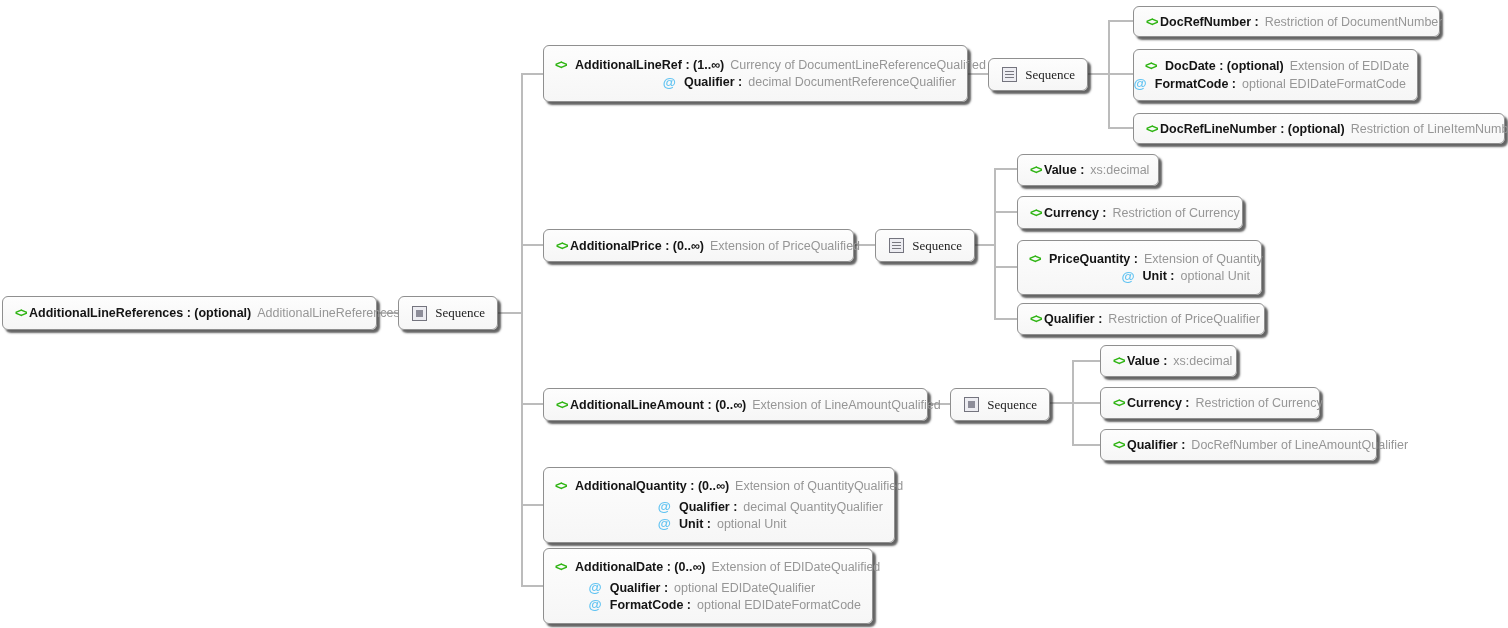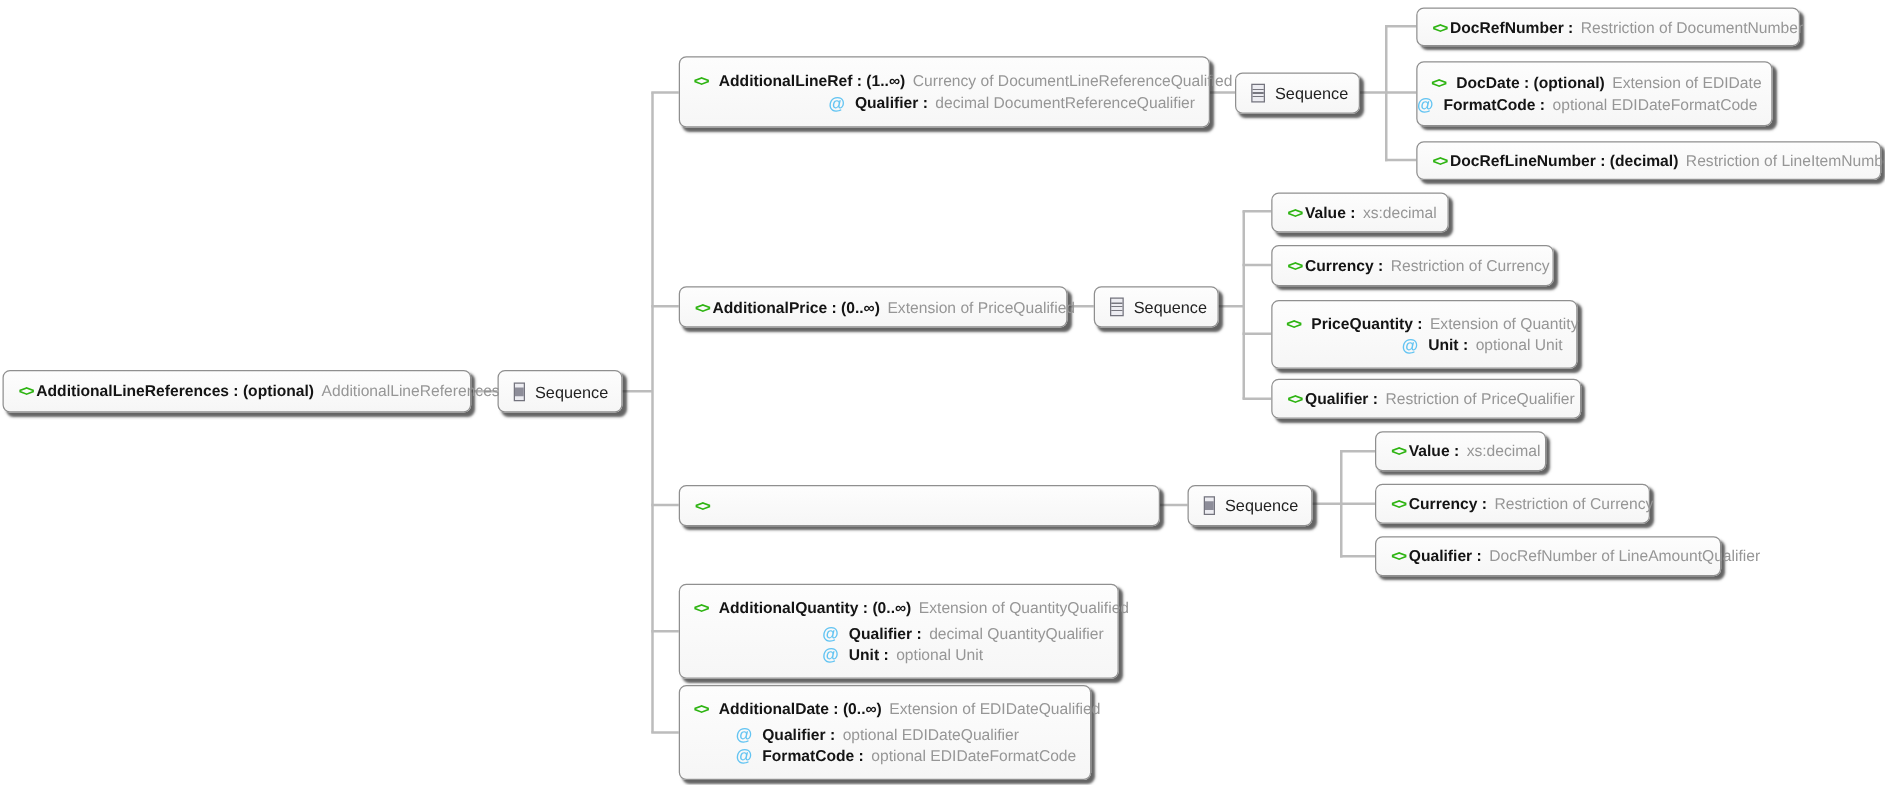--- a/index.html
+++ b/index.html
@@ -16,21 +16,21 @@
   }
   .single { display:flex; align-items:center; padding:0 12px; white-space:nowrap; }
   .multi  { display:flex; flex-direction:column; justify-content:center; padding:5px 11px; gap:3px; }
   .row, .attr-row { display:flex; align-items:center; gap:6px; white-space:nowrap; }
   .attr-right { align-self:flex-end; }
   .attr-block { align-self:flex-end; display:flex; flex-direction:column; gap:2px; align-items:flex-start; }
   .el-icon  { color:#2eb412; font-weight:700; font-size:12px; letter-spacing:-1.5px; margin-right:3px; }
   .attr-icon{ color:#63c4f2; font-weight:700; font-size:13.5px; margin-right:2px; }
   .lbl { font-weight:600; color:#141414; }
   .typ { color:#969696; }
-  .seq { display:flex; align-items:center; justify-content:space-between; gap:8px; font-size:13px; color:#222; }
+  .seq { display:flex; align-items:center; justify-content:flex-end; gap:8px; font-size:13px; color:#222;font-family:Liberation Serif, serif; }
   .seq-icon { width:15px; height:15px; box-sizing:border-box; border:1px solid #74747e;
               background:#ededf2; display:inline-flex; align-items:center; justify-content:center; }
   .seq-icon.lines::before { content:""; width:9px; height:8px;
               background:repeating-linear-gradient(#77777f 0 1px, transparent 1px 3px); }
   .seq-icon.square::before { content:""; width:7px; height:7px; background:#8d8d99; }
   .cn { position:absolute; background:#bcbcbc; }
 </style>
 </head>
 <body>
 
@@ -110,21 +110,21 @@
     <span class="attr-row attr-right">
       <span class="attr-icon">@</span>
       <span class="lbl">FormatCode :</span>
       <span class="typ">optional EDIDateFormatCode</span>
     </span>
   </div>
 
   <div class="box single" style="left:1133px;top:113px;width:372px;height:31px">
     <span class="el-icon">&lt;&gt;</span>
     <span class="row">
-      <span class="lbl">DocRefLineNumber : (decimal)</span>
+      <span class="lbl">DocRefLineNumber : (optional)</span>
       <span class="typ">Restriction of LineItemNumber</span>
     </span>
   </div>
 
   <div class="box single" style="left:543px;top:229px;width:311px;height:33px">
     <span class="el-icon">&lt;&gt;</span>
     <span class="row">
       <span class="lbl">AdditionalPrice : (0..∞)</span>
       <span class="typ">Extension of PriceQualified</span>
     </span>
@@ -167,20 +167,24 @@
   <div class="box single" style="left:1017px;top:303px;width:248px;height:32px">
     <span class="el-icon">&lt;&gt;</span>
     <span class="row">
       <span class="lbl">Qualifier :</span>
       <span class="typ">Restriction of PriceQualifier</span>
     </span>
   </div>
 
   <div class="box single" style="left:543px;top:388px;width:385px;height:33px">
     <span class="el-icon">&lt;&gt;</span>
+    <span class="row">
+      <span class="lbl">AdditionalLineAmount : (0..∞)</span>
+      <span class="typ">Extension of LineAmountQualified</span>
+    </span>
   </div>
 
   <div class="box single seq" style="left:950px;top:388px;width:100px;height:33px">
     <span class="seq-icon square"></span>
     <span>Sequence</span>
   </div>
 
   <div class="box single" style="left:1100px;top:345px;width:137px;height:32px">
     <span class="el-icon">&lt;&gt;</span>
     <span class="row">

